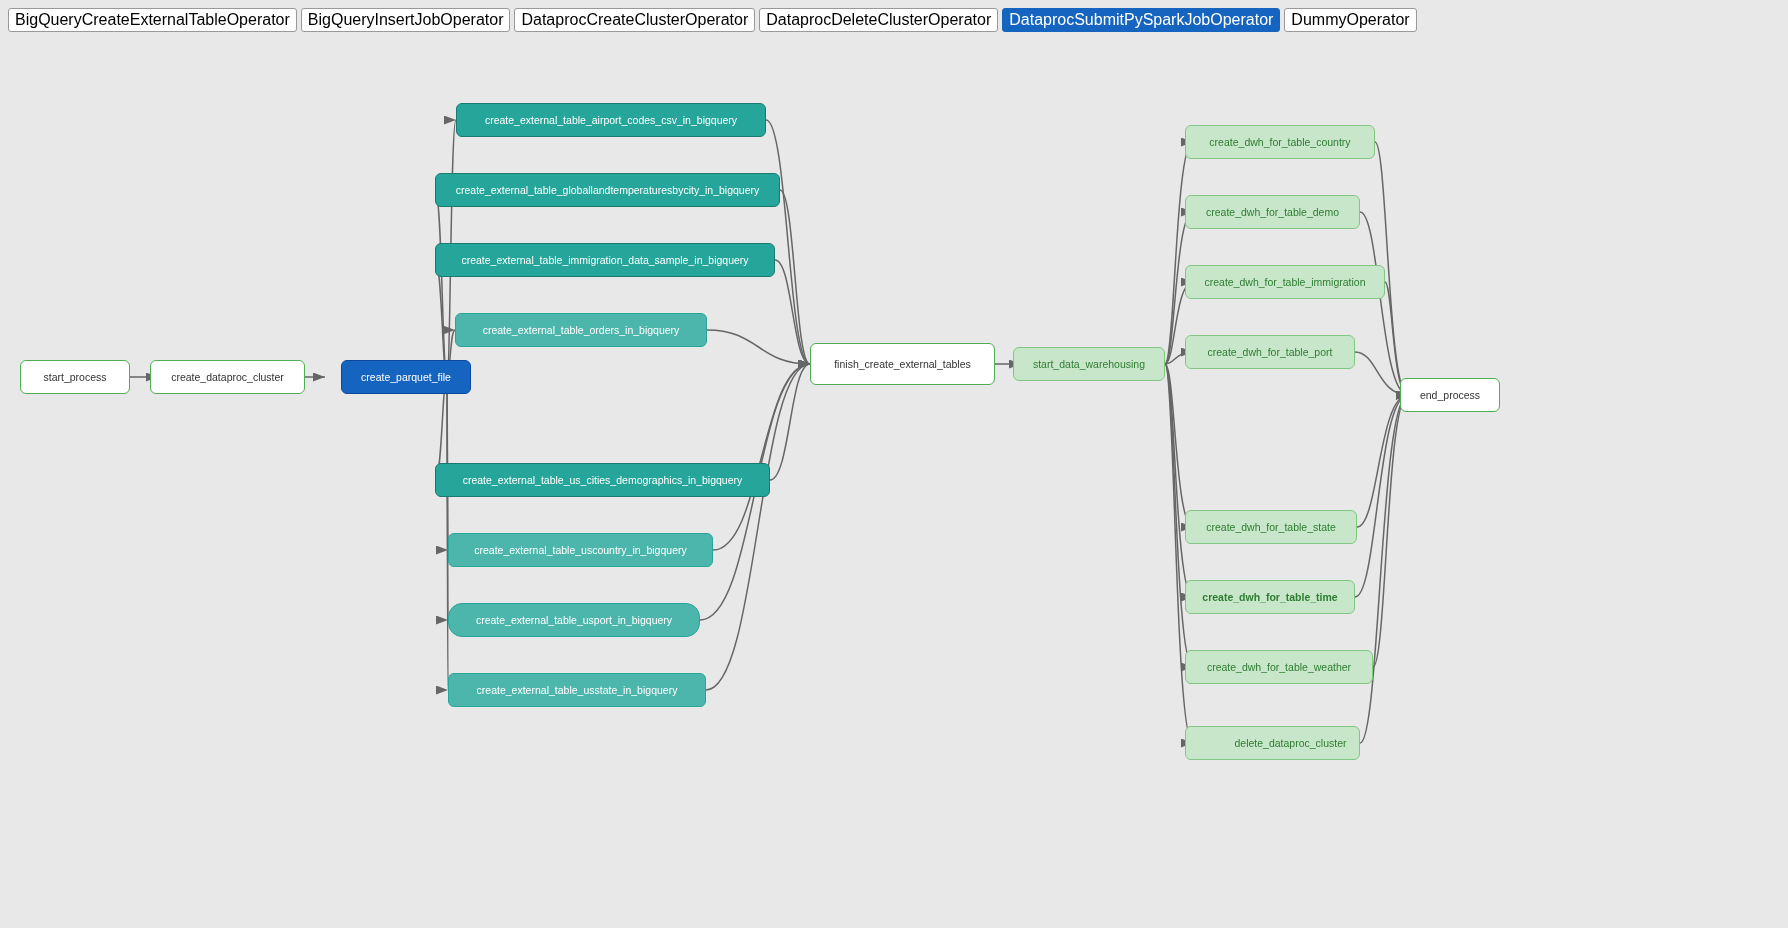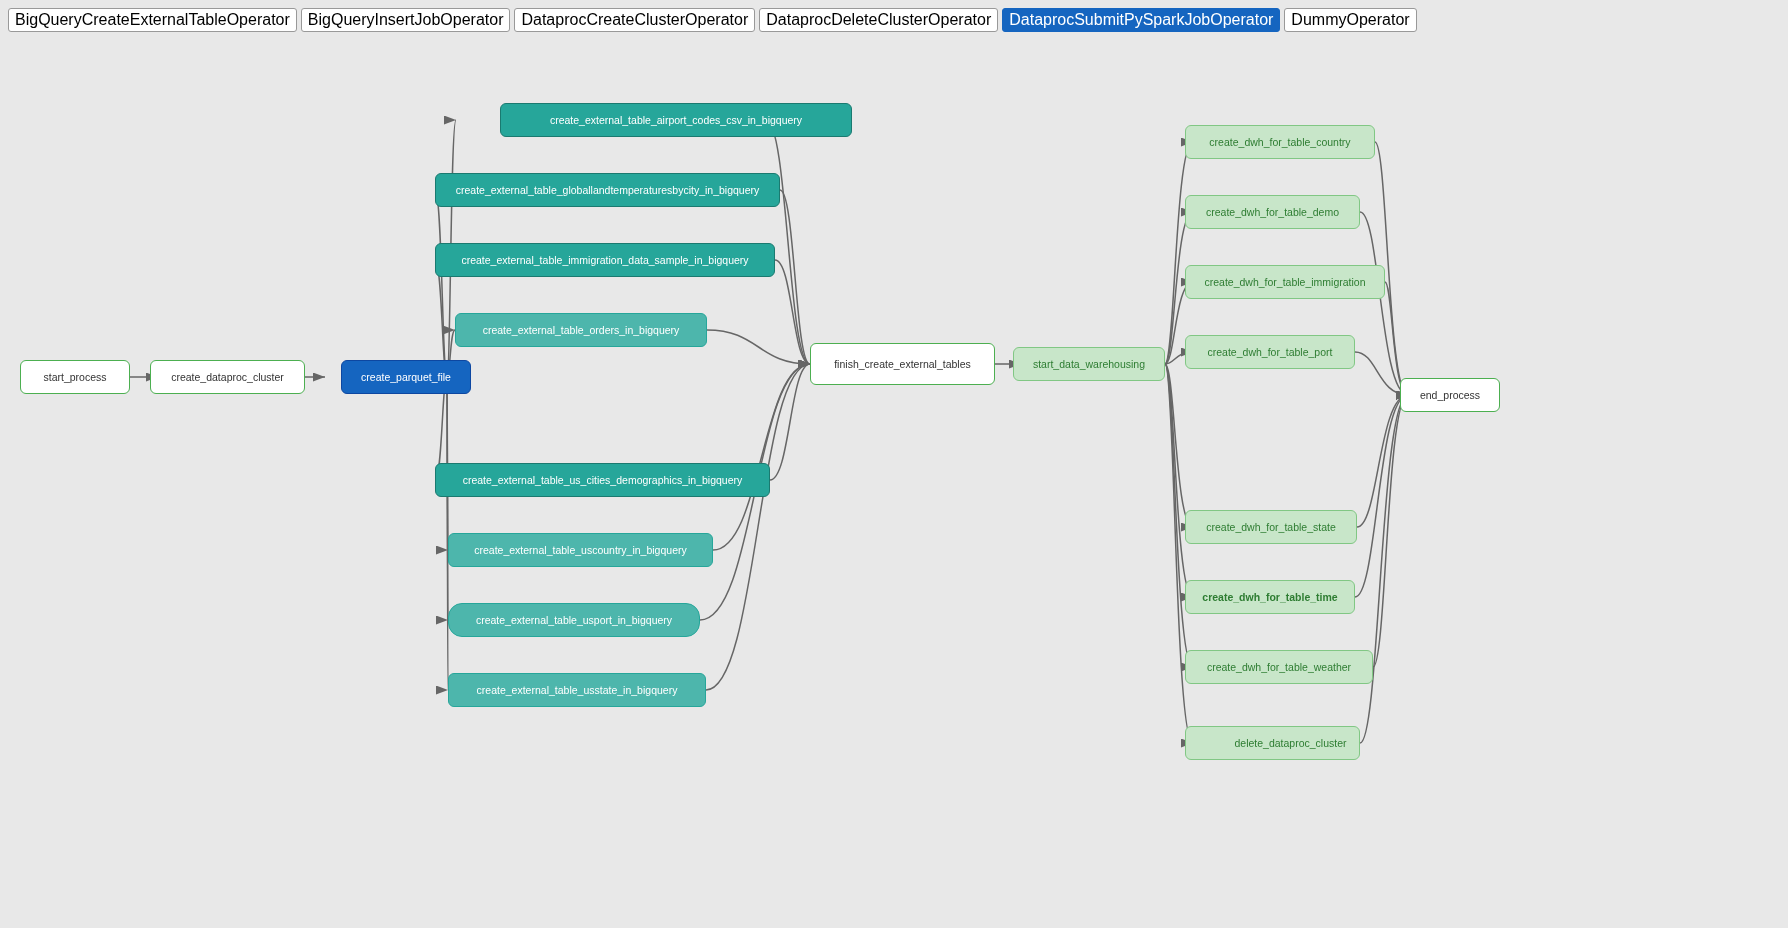--- a/index.html
+++ b/index.html
@@ -215,21 +215,21 @@
       <path d="M 775 200 C 792.5 200, 792.5 304, 810 304" stroke="#666" stroke-width="1.5" fill="none" marker-end="url(#arrowhead)"></path>
       <path d="M 707 270 C 758.5 270, 758.5 304, 810 304" stroke="#666" stroke-width="1.5" fill="none" marker-end="url(#arrowhead)"></path>
       <path d="M 770 420 C 790 420, 790 304, 810 304" stroke="#666" stroke-width="1.5" fill="none" marker-end="url(#arrowhead)"></path>
       <path d="M 713 490 C 761.5 490, 761.5 304, 810 304" stroke="#666" stroke-width="1.5" fill="none" marker-end="url(#arrowhead)"></path>
       <path d="M 700 560 C 755 560, 755 304, 810 304" stroke="#666" stroke-width="1.5" fill="none" marker-end="url(#arrowhead)"></path>
       <path d="M 706 630 C 758 630, 758 304, 810 304" stroke="#666" stroke-width="1.5" fill="none" marker-end="url(#arrowhead)"></path>
     </svg>
 <div class="dag-node node-green-outline" style="left: 20px; top: 300px; width: 110px; height: 34px;">start_process</div>
     <div class="dag-node node-green-outline" style="left: 150px; top: 300px; width: 155px; height: 34px;">create_dataproc_cluster</div>
     <div class="dag-node node-blue-dark" style="left: 317px; top: 300px; width: 130px; height: 34px; margin-left: 24px;">create_parquet_file</div>
-    <div class="dag-node node-blue-teal" style="left: 456px; top: 43px; width: 352px; height: 34px; margin-left: 44px;">create_external_table_airport_codes_csv_in_bigquery</div>
+    <div class="dag-node node-blue-teal" style="left: 456px; top: 43px; width: 310px; height: 34px;">create_external_table_airport_codes_csv_in_bigquery</div>
     <div class="dag-node node-blue-teal" style="left: 435px; top: 113px; width: 345px; height: 34px;">create_external_table_globallandtemperaturesbycity_in_bigquery</div>
     <div class="dag-node node-blue-teal" style="left: 435px; top: 183px; width: 340px; height: 34px;">create_external_table_immigration_data_sample_in_bigquery</div>
     <div class="dag-node node-teal-light" style="left: 455px; top: 253px; width: 252px; height: 34px;">create_external_table_orders_in_bigquery</div>
     <div class="dag-node node-blue-teal" style="left: 435px; top: 403px; width: 335px; height: 34px;">create_external_table_us_cities_demographics_in_bigquery</div>
     <div class="dag-node node-teal-light" style="left: 448px; top: 473px; width: 265px; height: 34px;">create_external_table_uscountry_in_bigquery</div>
     <div class="dag-node node-teal-light" style="left: 448px; top: 543px; width: 252px; height: 34px; border-radius: 14px;">create_external_table_usport_in_bigquery</div>
     <div class="dag-node node-teal-light" style="left: 448px; top: 613px; width: 258px; height: 34px;">create_external_table_usstate_in_bigquery</div>
     <div class="dag-node node-green-outline" style="left: 810px; top: 283px; width: 185px; height: 42px;">finish_create_external_tables</div>
     <div class="dag-node node-green-light" style="left: 1013px; top: 287px; width: 152px; height: 34px;">start_data_warehousing</div>
     <div class="dag-node node-green-light" style="left: 1185px; top: 65px; width: 190px; height: 34px;">create_dwh_for_table_country</div>

